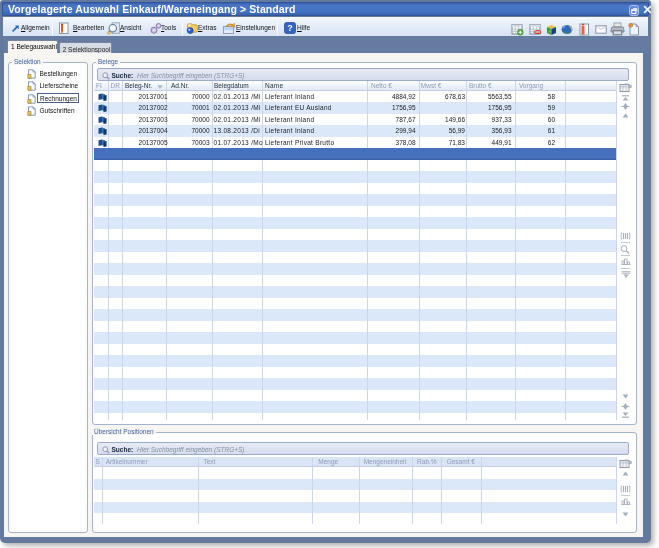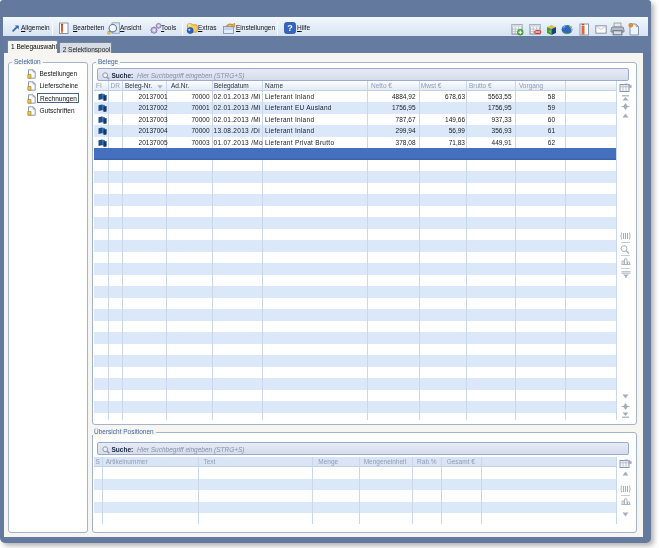--- a/index.html
+++ b/index.html
@@ -42,20 +42,34 @@
 .thg { color:#8e9cb7; }
 .vline { position:absolute; top:0; width:1px; background:#cad7eb; }
 .stripes { position:absolute; left:0; width:100%; }
 .row-sel { position:absolute; left:0; width:100%; height:11.5px; background:linear-gradient(180deg,#4470bd 0%,#4470bd 80%,#3a5fa6 100%); }
 .td { position:absolute; height:11.5px; line-height:11.5px; font-size:6.5px; color:#16191e; white-space:nowrap; }
 .tdr { text-align:right; }
 </style>
 </head>
 <body>
 <div id="win">
+  <div id="titlebar" class="abs">
+    <div id="title-text" class="abs">Vorgelagerte Auswahl Einkauf/Wareneingang &gt; Standard</div>
+    <div id="btn-restore" class="abs">
+        <svg width="8" height="8" viewBox="0 0 8 8" style="position:absolute;left:0.5px;top:0.5px;">
+          <rect x="1.7" y="2.7" width="4.2" height="3.8" fill="none" stroke="#ffffff" stroke-width="1"></rect>
+          <path d="M1.7 3.6 L5.9 3.6 M3 1.4 L6.8 1.4 L6.8 4.6" stroke="#ffffff" stroke-width="0.9" fill="none"></path>
+        </svg>
+      </div>
+    <div id="btn-close" class="abs">
+        <svg width="9" height="9" viewBox="0 0 9 9" style="position:absolute;left:1.5px;top:2px;">
+          <path d="M1.2 1.2 L7.8 7.8 M7.8 1.2 L1.2 7.8" stroke="#f4f7fd" stroke-width="1.7"></path>
+        </svg>
+      </div>
+  </div>
   <div id="menubar" class="abs">
     <svg class="micon" style="left:8px; top:6.5px;" width="9" height="9" viewBox="0 0 10 10">
         <path d="M1.8 8.2 L6.5 3.5" stroke="#2d63b8" stroke-width="1.8" fill="none"></path>
         <path d="M4.2 1.6 L8.6 1.6 L8.6 6 L6.9 4.3 L4.2 1.6 Z" fill="#2d63b8"></path>
       </svg>
     <div class="mi" style="left:18px;"><u>A</u>llgemein</div>
     <div class="msep" style="left:49px;"></div>
     <svg class="micon" style="left:54px; top:5px;" width="12" height="13" viewBox="0 0 12 13">
         <rect x="2.5" y="1" width="8.5" height="10.5" fill="#fdfdfd" stroke="#8a93a5" stroke-width="1"></rect>
         <path d="M4 11 L4 3 L5 1.6 L6 3 L6 11 Z" fill="#e2572e"></path>

